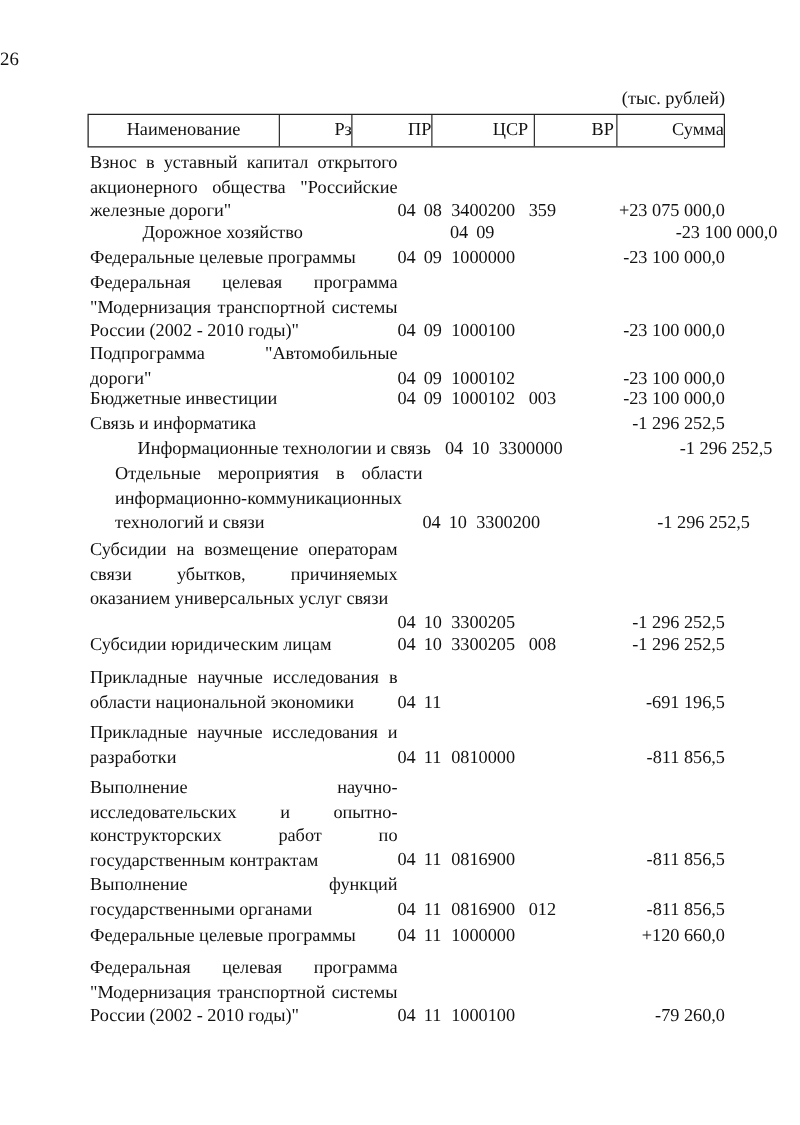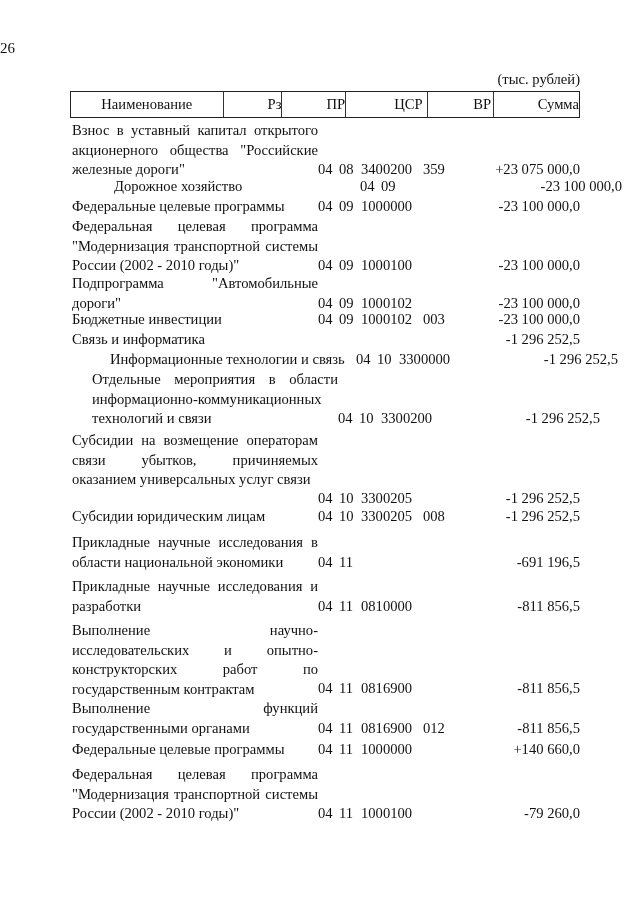--- a/index.html
+++ b/index.html
@@ -114,20 +114,20 @@
       <div class="sum">-811 856,5</div>
     </div>
     <div class="row" style="top: 699px; height: 39px;">
       <div class="nm">Выполнение функций государственными органами</div>
       <div class="codes"><span class="rz">04</span><span class="pr">11</span><span class="csr">0816900</span><span class="vr">012</span></div>
       <div class="sum">-811 856,5</div>
     </div>
     <div class="row" style="top: 740px; height: 19px;">
       <div class="nm">Федеральные целевые программы</div>
       <div class="codes"><span class="rz">04</span><span class="pr">11</span><span class="csr">1000000</span><span class="vr"></span></div>
-      <div class="sum">+140 660,0</div>
+      <div class="sum">+120 660,0</div>
     </div>
     <div class="row" style="top: 765px; height: 58px;">
       <div class="nm">Федеральная целевая программа "Модернизация транспортной системы России (2002 - 2010 годы)"</div>
       <div class="codes"><span class="rz">04</span><span class="pr">11</span><span class="csr">1000100</span><span class="vr"></span></div>
       <div class="sum">-79 260,0</div>
     </div>
   </div>
 
 </body></html>

